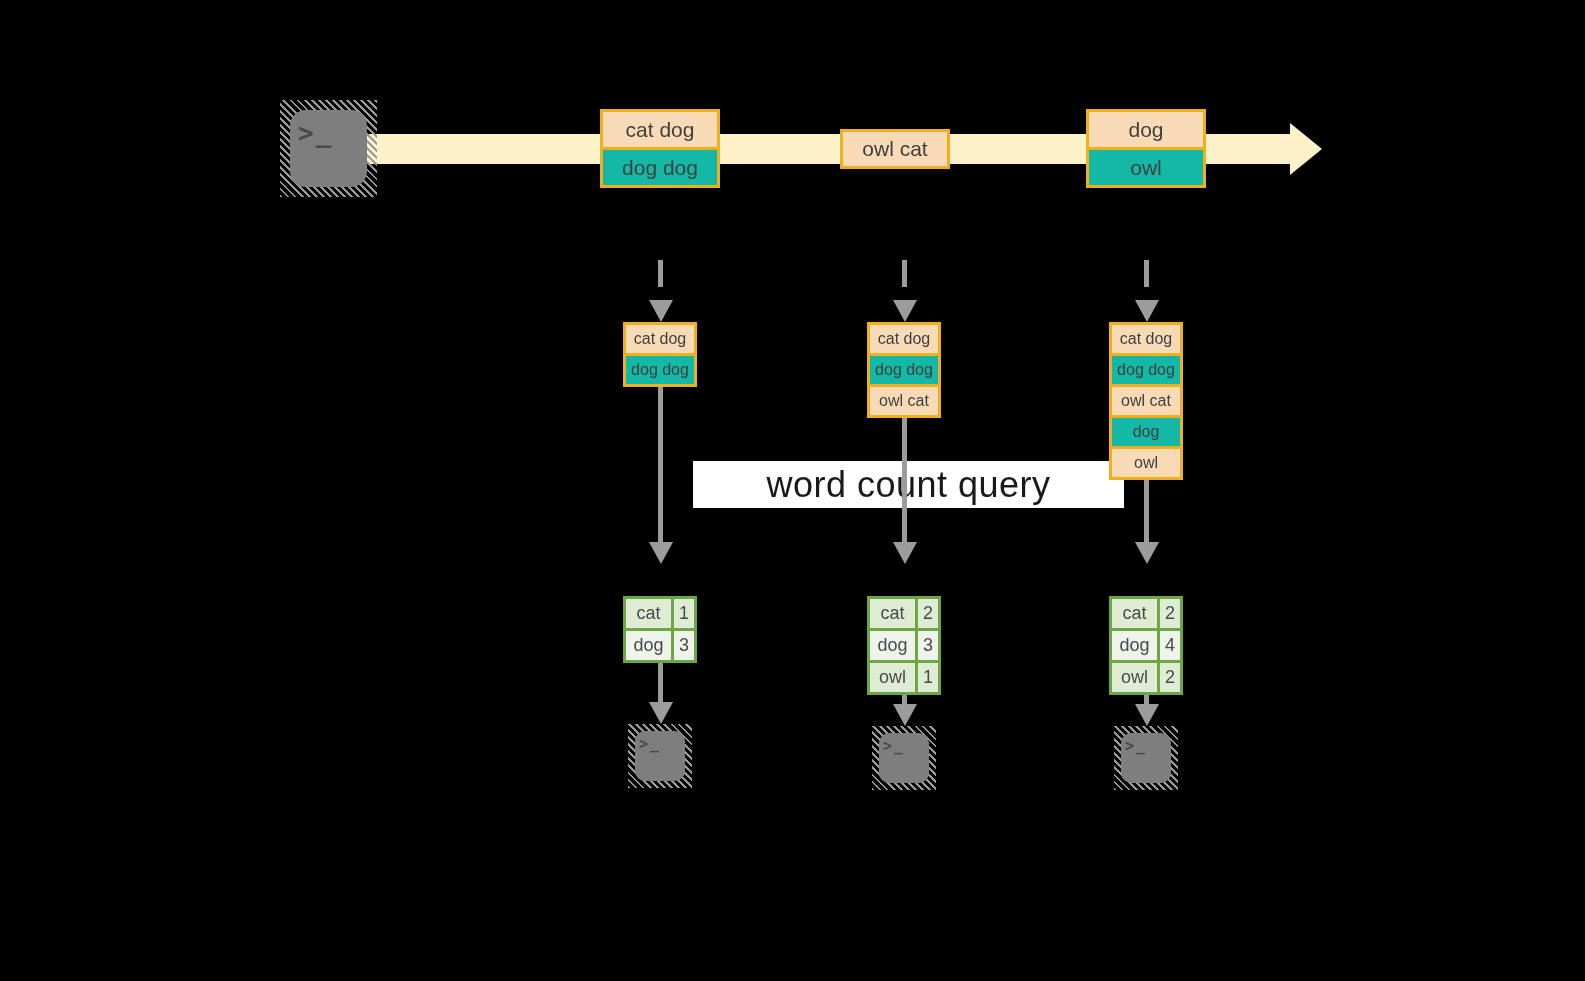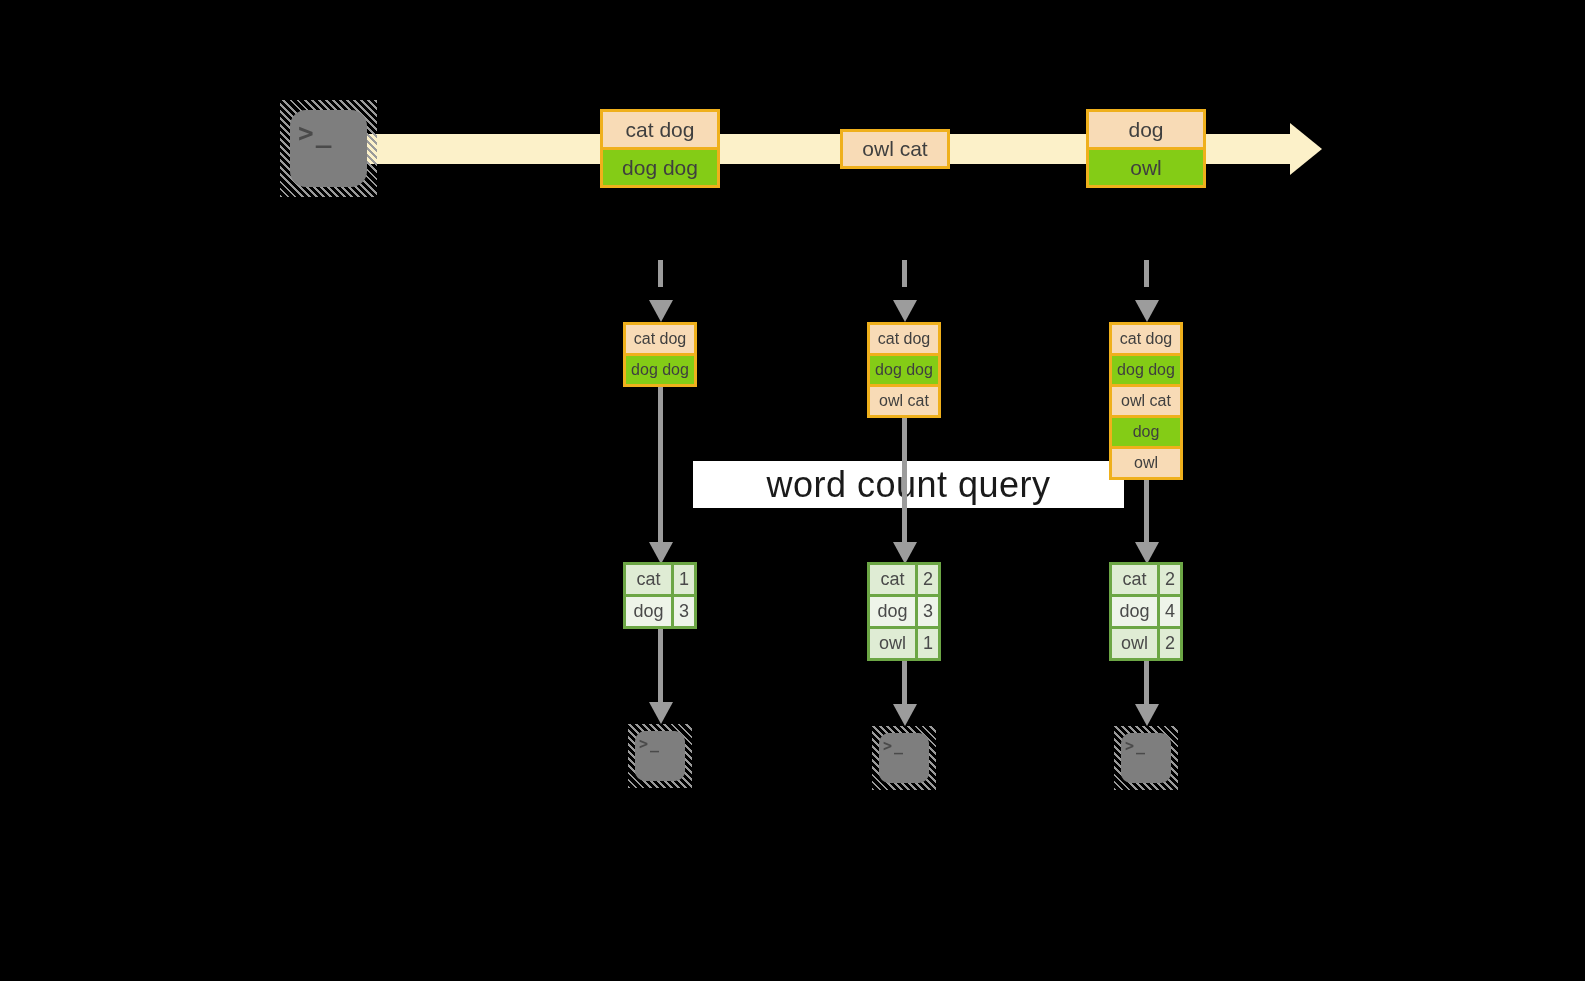--- a/index.html
+++ b/index.html
@@ -12,34 +12,34 @@
   .bandhead{width:0;height:0;border-left:32px solid #fcf1c9;
             border-top:26px solid transparent;border-bottom:26px solid transparent;z-index:2;}
 
   
   .obox{border:3px solid #efb01c;background:#efb01c;display:flex;flex-direction:column;gap:3px;z-index:5;}
   .cell{display:flex;align-items:center;justify-content:center;color:#3f3f3f;white-space:nowrap;}
   .sbox .cell{height:35px;font-size:21px;}
   .sbox1 .cell{height:34px;}
   .acc  .cell{height:28px;font-size:16px;}
   .cell.dark{background:#f8dbb6;}
-  .cell.light{background:#84cc16;}
+  .cell.light{background:#14b8a6;}
 
   
   .vline{width:5px;background:#9c9c9c;z-index:4;}
   .ahead{width:0;height:0;border-left:12px solid transparent;border-right:12px solid transparent;
          border-top:22px solid #9c9c9c;z-index:4;}
 
   
   .banner{background:#ffffff;z-index:3;display:flex;align-items:center;justify-content:center;}
   .banner span{font-size:36px;color:#1a1a1a;letter-spacing:0.5px;}
 
   
   .gtable{border:3px solid #6ca645;background:#6ca645;display:flex;flex-direction:column;gap:3px;
-          width:68px;z-index:5;}
+          width:68px;z-index:5;margin-top:34px;}
   .grow{display:flex;gap:3px;height:29px;}
   .grow>div{display:flex;align-items:center;justify-content:center;color:#4a4a4a;font-size:18px;}
   .gword{width:45px;}
   .gcount{flex:1;}
   .grow.dark>div{background:#dfecd4;}
   .grow.light>div{background:#eef4e9;}
 
   
   .term{background:repeating-linear-gradient(45deg,#9a9a9a 0 2px,transparent 2px 5px);z-index:5;}
   .term-inner{position:absolute;background:#7e7e7e;}

